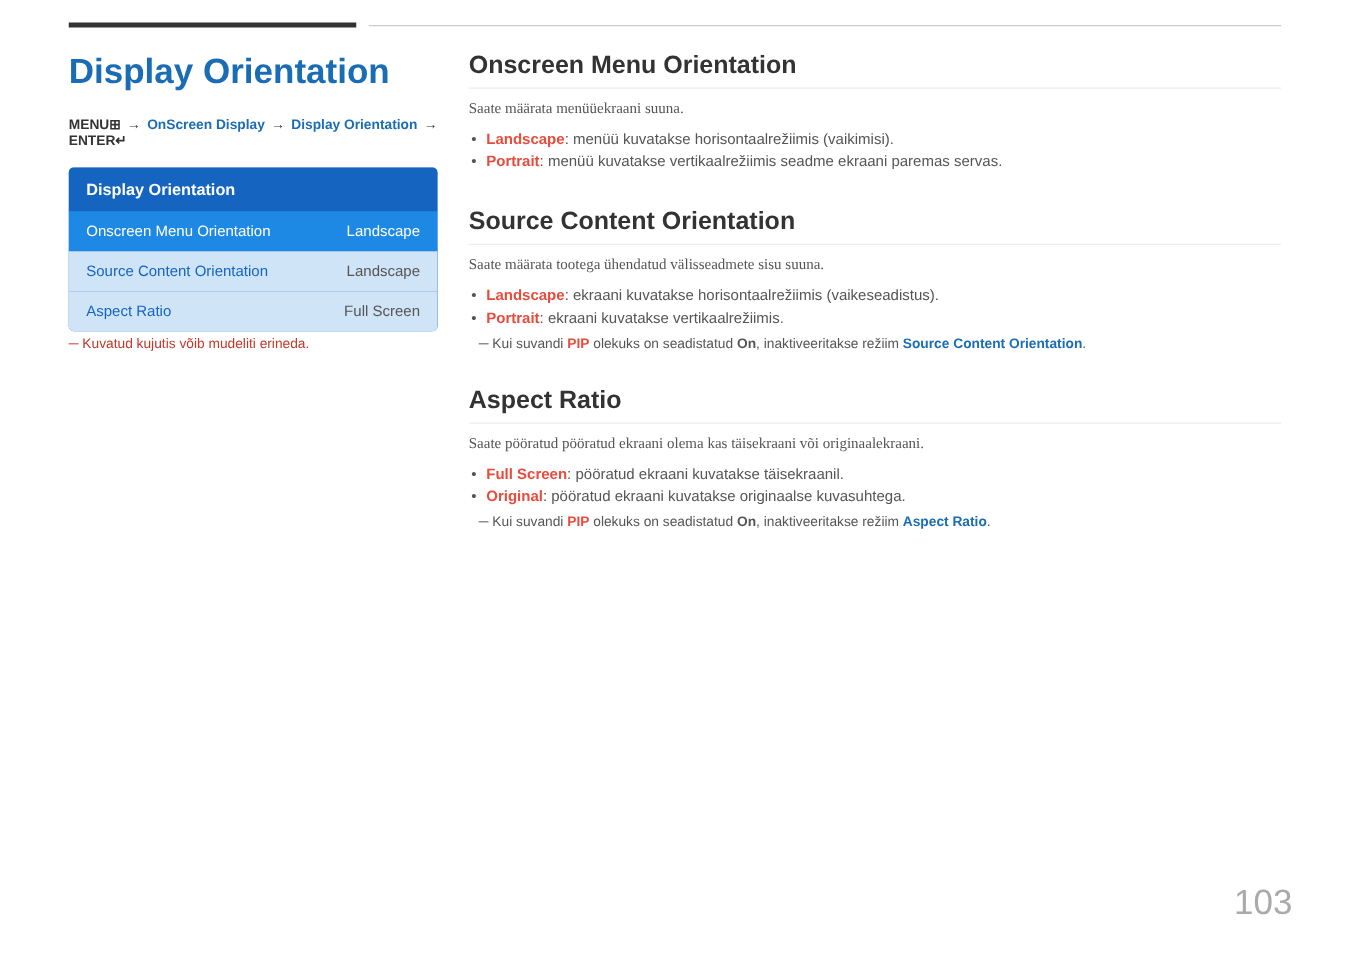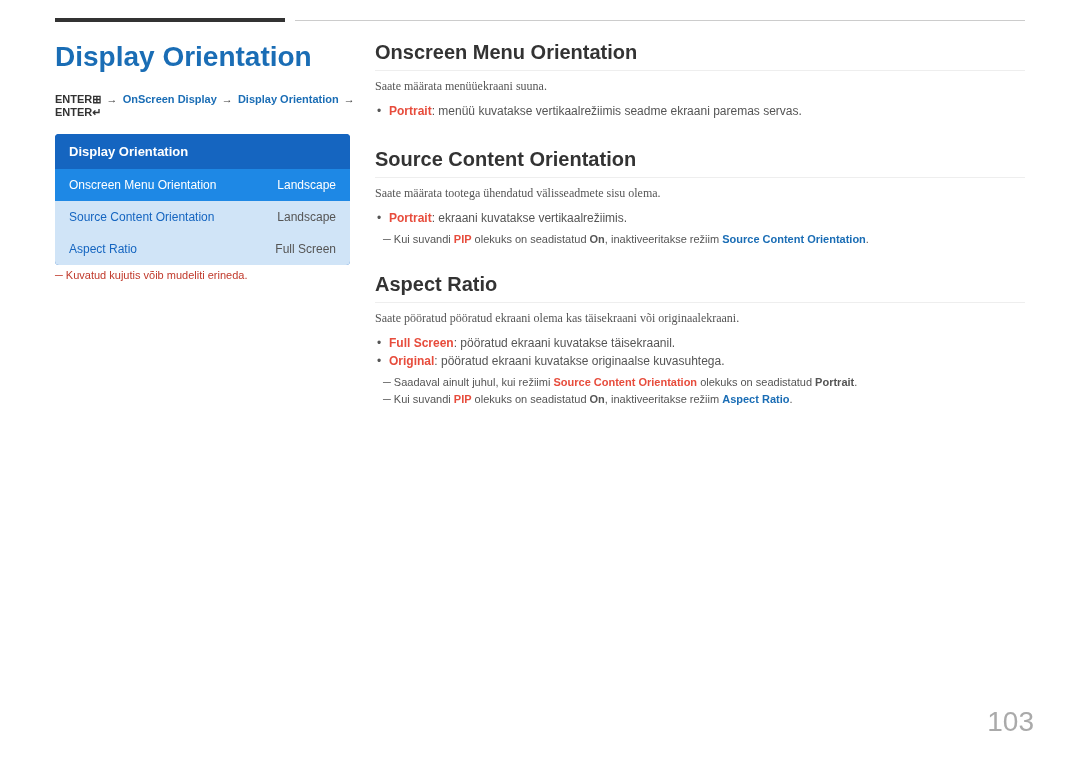--- a/index.html
+++ b/index.html
@@ -198,21 +198,21 @@
   <div class="top-bar-left"></div>
   <div class="top-bar-right"></div>
 </div>
 
 <div class="page-container">
 
   <div class="left-column">
     <h1 class="page-title">Display Orientation</h1>
 
     <div class="menu-path">
-      <span>ENTER⊞</span>
+      <span>MENU⊞</span>
       <span class="arrow"> → </span>
       <span class="highlight">OnScreen Display</span>
       <span class="arrow"> → </span>
       <span class="highlight">Display Orientation</span>
       <span class="arrow"> → </span>
       <span>ENTER↵</span>
     </div>
 
     <div class="display-box">
       <div class="display-box-title">Display Orientation</div>
@@ -233,29 +233,35 @@
     <p class="note-text">Kuvatud kujutis võib mudeliti erineda.</p>
   </div>
 
   <div class="right-column">
 
     <div class="section">
       <h2 class="section-title">Onscreen Menu Orientation</h2>
       <p class="section-intro">Saate määrata menüüekraani suuna.</p>
       <ul class="bullet-list">
         <li>
+          <span class="term">Landscape</span>: menüü kuvatakse horisontaalrežiimis (vaikimisi).
+        </li>
+        <li>
           <span class="term">Portrait</span>: menüü kuvatakse vertikaalrežiimis seadme ekraani paremas servas.
         </li>
       </ul>
     </div>
 
     <div class="section">
       <h2 class="section-title">Source Content Orientation</h2>
-      <p class="section-intro">Saate määrata tootega ühendatud välisseadmete sisu olema.</p>
+      <p class="section-intro">Saate määrata tootega ühendatud välisseadmete sisu suuna.</p>
       <ul class="bullet-list">
+        <li>
+          <span class="term">Landscape</span>: ekraani kuvatakse horisontaalrežiimis (vaikeseadistus).
+        </li>
         <li>
           <span class="term">Portrait</span>: ekraani kuvatakse vertikaalrežiimis.
         </li>
       </ul>
       <p class="note-line">
         Kui suvandi <span class="term">PIP</span> olekuks on seadistatud <strong>On</strong>, inaktiveeritakse režiim <span class="term-blue" style="color:#1a6db5;font-weight:bold;">Source Content Orientation</span>.
       </p>
     </div>
 
     <div class="section">
@@ -263,23 +269,20 @@
       <p class="section-intro">Saate pööratud pööratud ekraani olema kas täisekraani või originaalekraani.</p>
       <ul class="bullet-list">
         <li>
           <span class="term">Full Screen</span>: pööratud ekraani kuvatakse täisekraanil.
         </li>
         <li>
           <span class="term">Original</span>: pööratud ekraani kuvatakse originaalse kuvasuhtega.
         </li>
       </ul>
       <p class="note-line">
-        Saadaval ainult juhul, kui režiimi <span class="term">Source Content Orientation</span> olekuks on seadistatud <strong>Portrait</strong>.
-      </p>
-      <p class="note-line">
         Kui suvandi <span class="term">PIP</span> olekuks on seadistatud <strong>On</strong>, inaktiveeritakse režiim <span style="color:#1a6db5;font-weight:bold;">Aspect Ratio</span>.
       </p>
     </div>
 
   </div>
 </div>
 
 <div class="page-number">103</div>
 
 </body></html>

